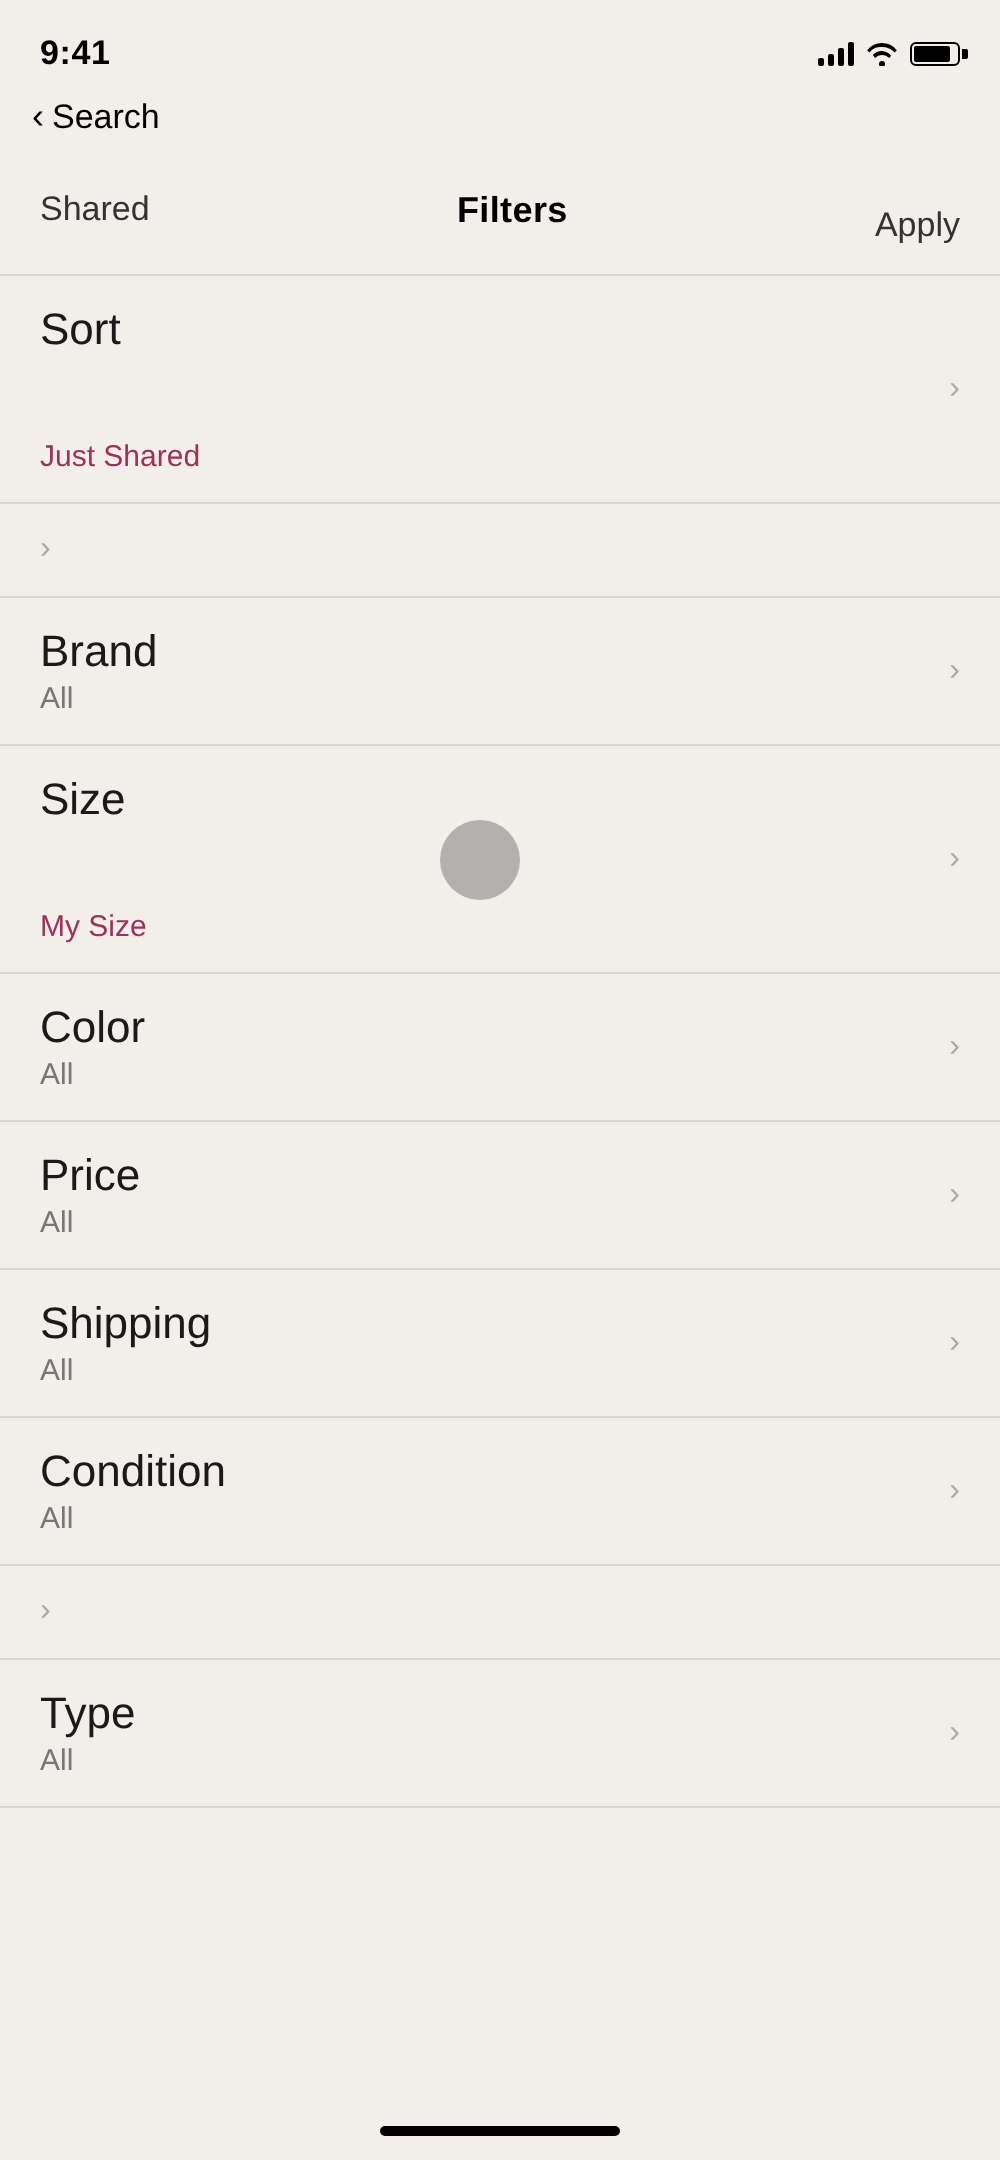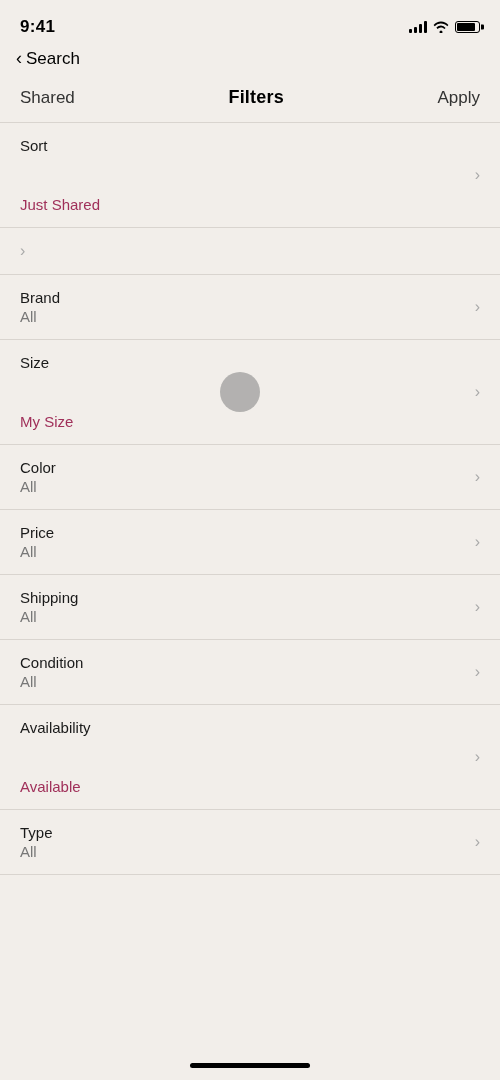--- a/index.html
+++ b/index.html
@@ -124,20 +124,21 @@
       font-size: 18px;
       font-weight: 700;
       color: #000;
       letter-spacing: 0.2px;
     }
 
     .header-apply {
       font-size: 17px;
       color: #333;
       cursor: pointer;
+      margin-top: 16px;
     }
 
     
     .filter-list {
       background: #f2eeea;
     }
 
     .filter-item {
       display: flex;
       justify-content: space-between;
@@ -148,21 +149,21 @@
       position: relative;
     }
 
     .filter-item-left {
       display: flex;
       flex-direction: column;
       gap: 2px;
     }
 
     .filter-label {
-      font-size: 15px;
+      font-size: 22px;
       color: #1a1a1a;
       font-weight: 400;
     }
 
     .filter-value {
       font-size: 15px;
       color: #a0305a;
       margin-top: 40px;
     }
 
@@ -284,24 +285,20 @@
       <span class="chevron-right">›</span>
     </div>
     <div class="filter-item">
       <div class="filter-item-left">
         <span class="filter-label">Condition</span>
         <span class="filter-value-gray">All</span>
       </div>
       <span class="chevron-right">›</span>
     </div>
     <div class="filter-item">
-      <div class="filter-item-left">
-        <span class="filter-label">Availability</span>
-        <span class="filter-value">Available</span>
-      </div>
       <span class="chevron-right">›</span>
     </div>
     <div class="filter-item">
       <div class="filter-item-left">
         <span class="filter-label">Type</span>
         <span class="filter-value-gray">All</span>
       </div>
       <span class="chevron-right">›</span>
     </div>
   </div>

